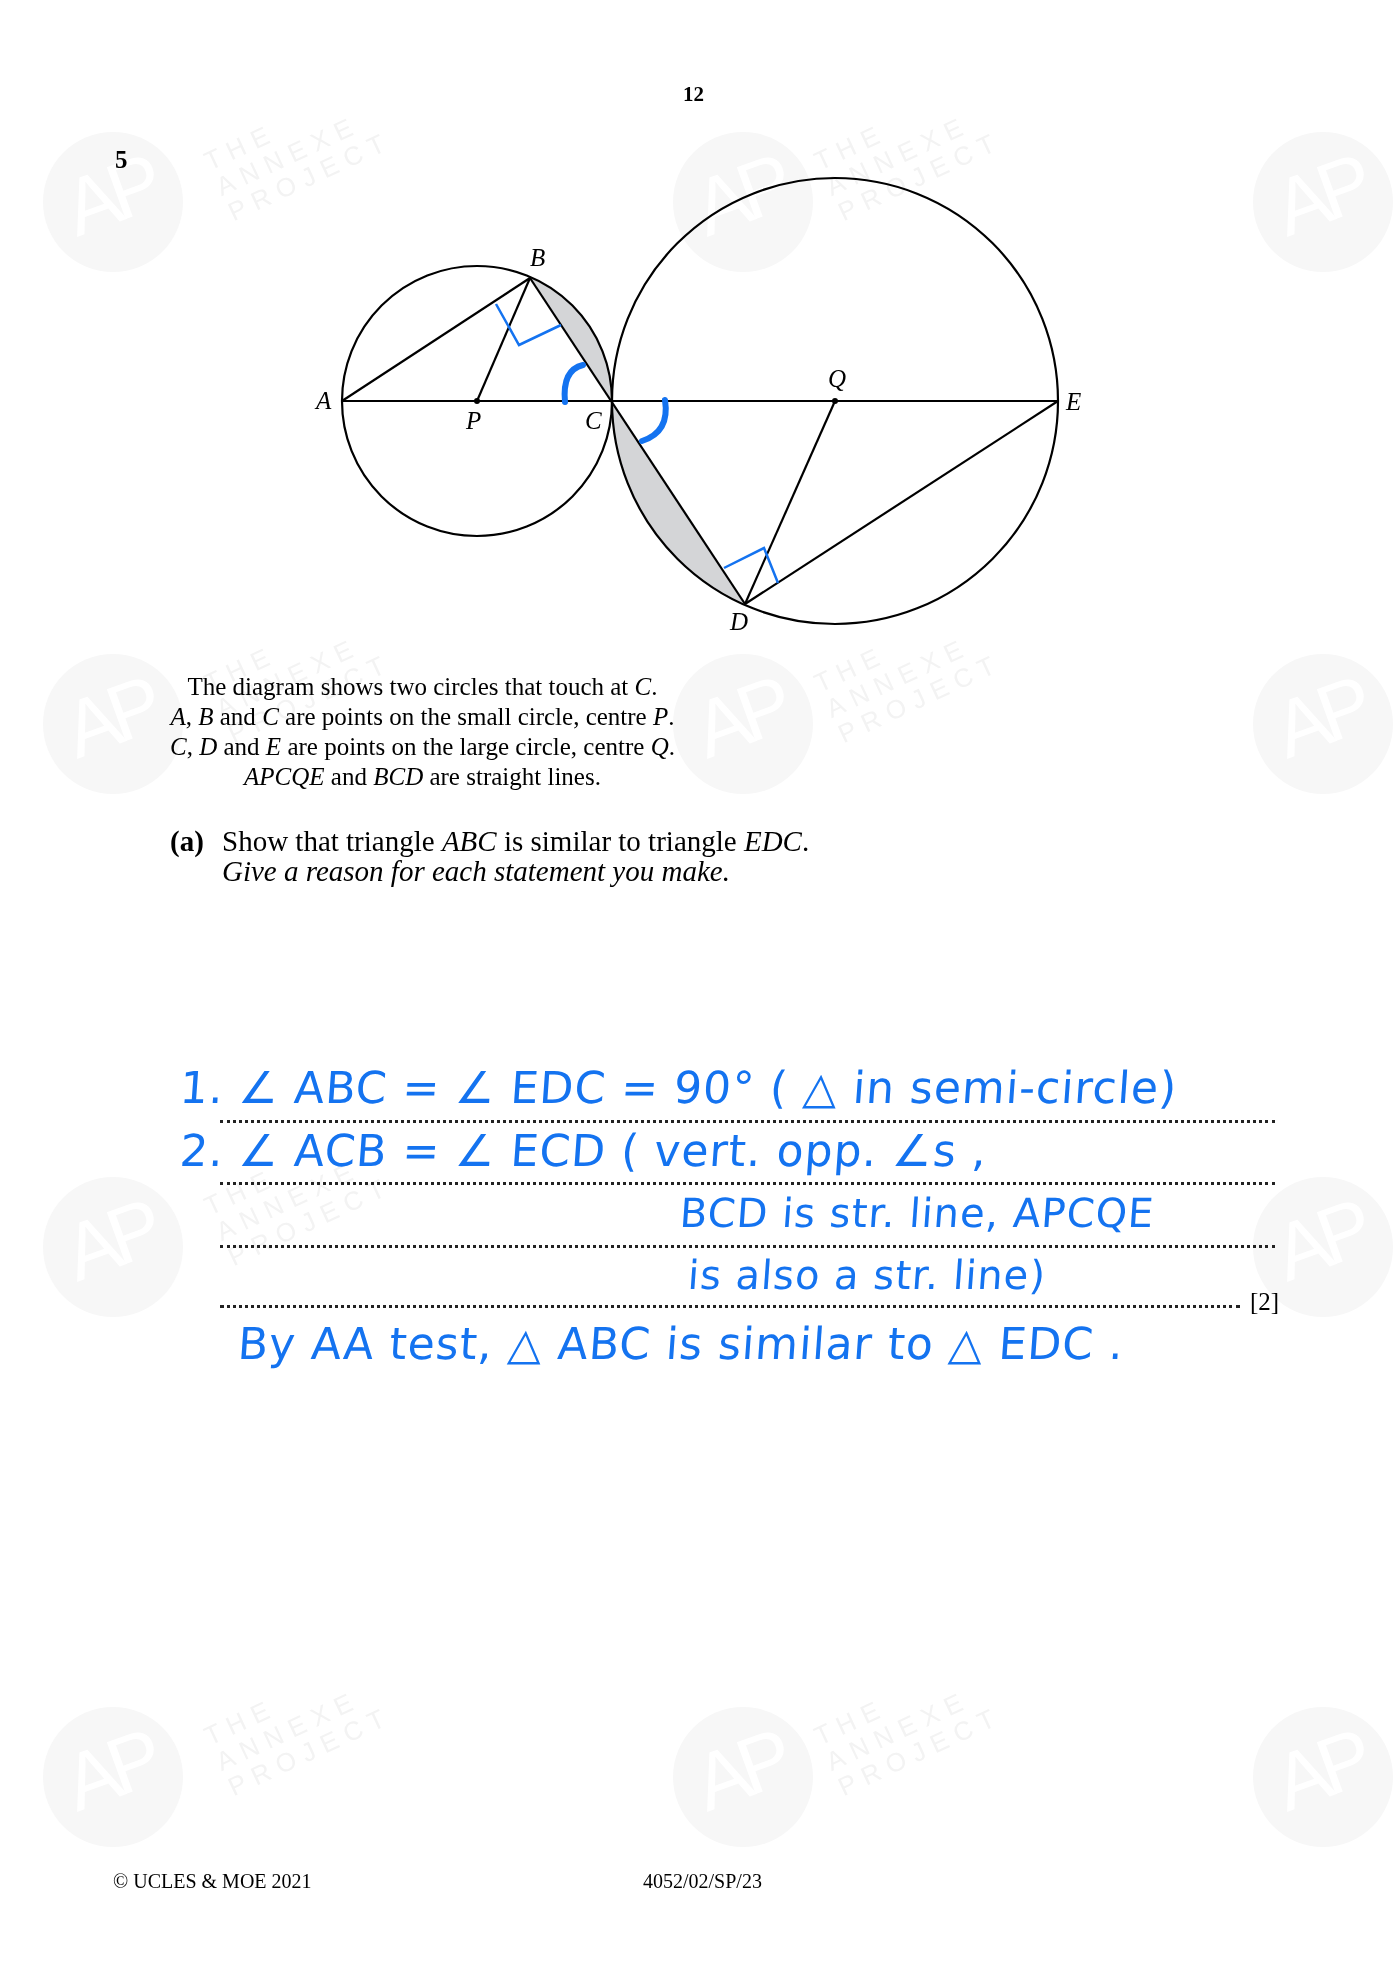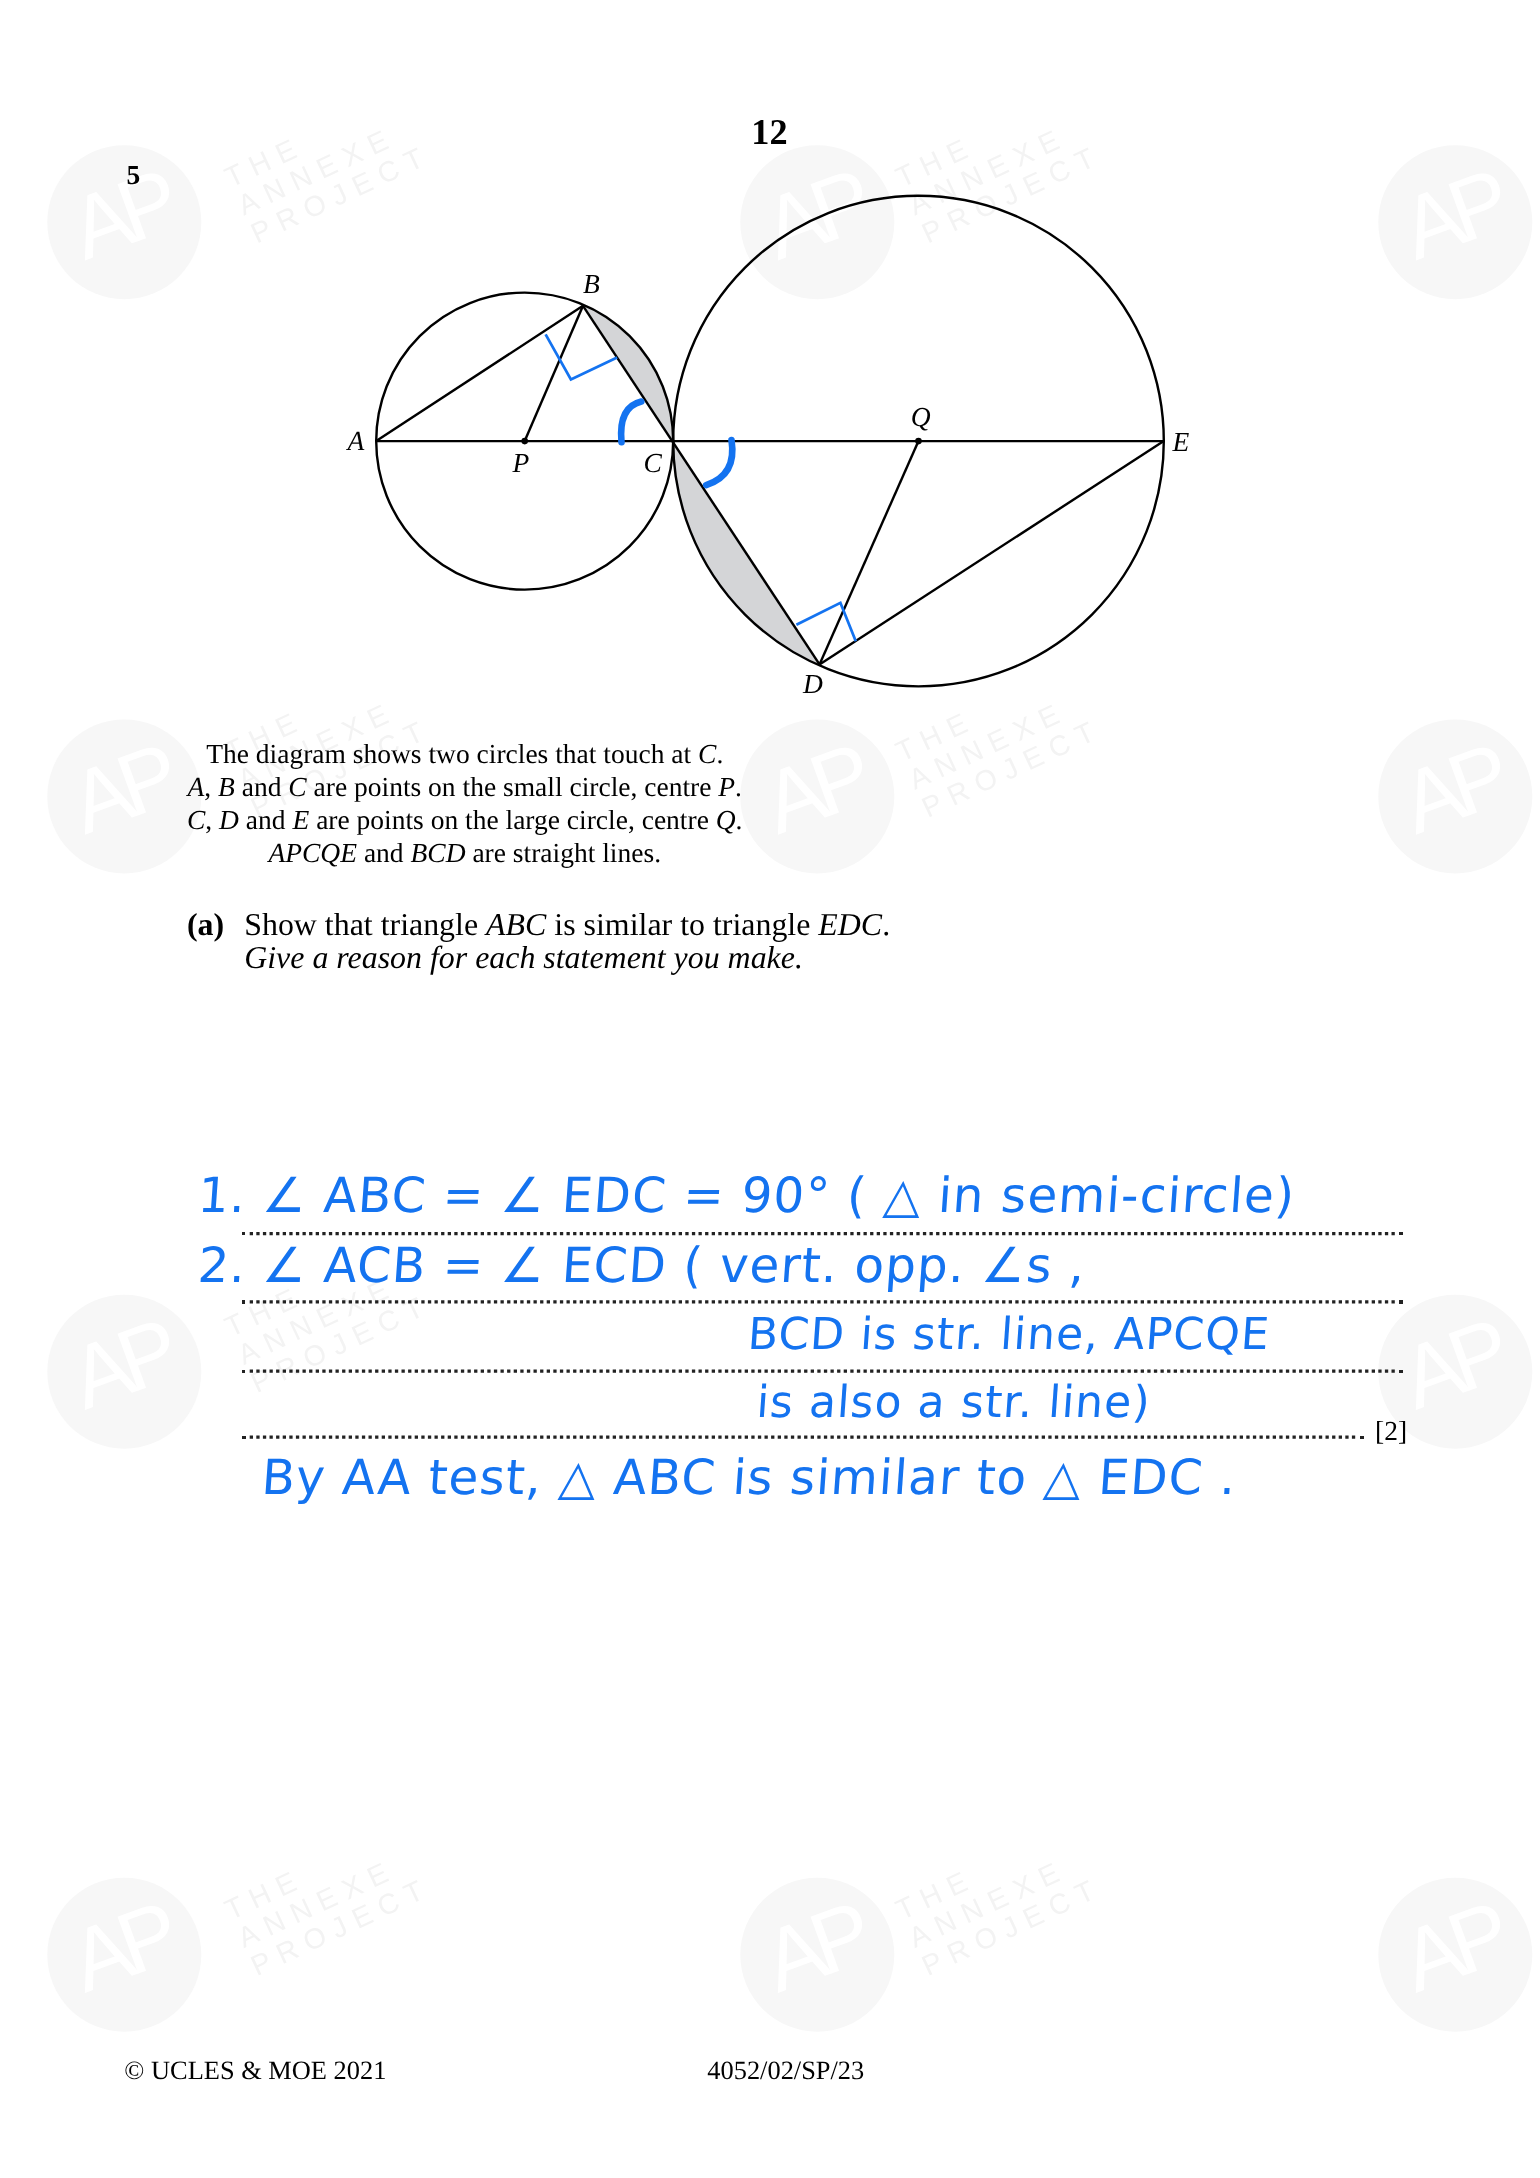--- a/index.html
+++ b/index.html
@@ -1,31 +1,31 @@
 <!DOCTYPE html>
 <html><head>
 <meta charset="utf-8">
 <style>
   html,body{margin:0;padding:0;background:#fff;}
   body{width:1400px;height:1980px;position:relative;overflow:hidden;font-family:"Liberation Serif",serif;color:#000;}
   .abs{position:absolute;}
   .wm{position:absolute;width:140px;height:140px;border-radius:50%;background:#f7f7f7;}
   .wm-glyph{position:absolute;left:22px;top:18px;font-family:"Liberation Sans",sans-serif;font-size:80px;color:#ffffff;transform:rotate(-20deg);letter-spacing:-8px;}
   .wm-text{position:absolute;font-family:"Liberation Sans",sans-serif;font-size:26px;color:#f3f3f3;letter-spacing:8px;line-height:28px;transform:rotate(-25deg);transform-origin:left top;white-space:pre;}
-  .pagenum{left:683px;top:103px;font-weight:bold;font-size:33px;}
+  .pagenum{left:683px;top:82px;font-weight:bold;font-size:21px;}
   .qnum{left:115px;top:146px;font-weight:bold;font-size:25px;}
   .para{left:170px;top:672px;font-size:25px;line-height:30px;text-align:center;}
   .para i{font-style:italic;}
   .parta{left:170px;top:826px;font-size:29px;line-height:30px;}
   .parta .lbl{font-weight:bold;display:inline-block;width:52px;}
   .parta .ind{padding-left:52px;font-style:italic;}
   .dots{position:absolute;left:220px;height:0;border-bottom:3px dotted #222;}
   .marks{left:1250px;top:1288px;font-size:25px;}
   .hw{position:absolute;font-family:"DejaVu Sans",sans-serif;color:#1473f0;font-size:44px;white-space:nowrap;letter-spacing:1px;transform:skewX(-4deg);}
-  .footer{top:1870px;font-size:24px;}
+  .footer{top:1870px;font-size:20px;}
   svg text{font-family:"Liberation Serif",serif;font-style:italic;font-size:25px;}
 </style>
 </head>
 <body>
 
 <div class="wm" style="left:43px;top:132px">
     <span class="wm-glyph">AP</span>
   </div>
 <div class="wm-text" style="left:200px;top:150px">THE
 ANNEXE

